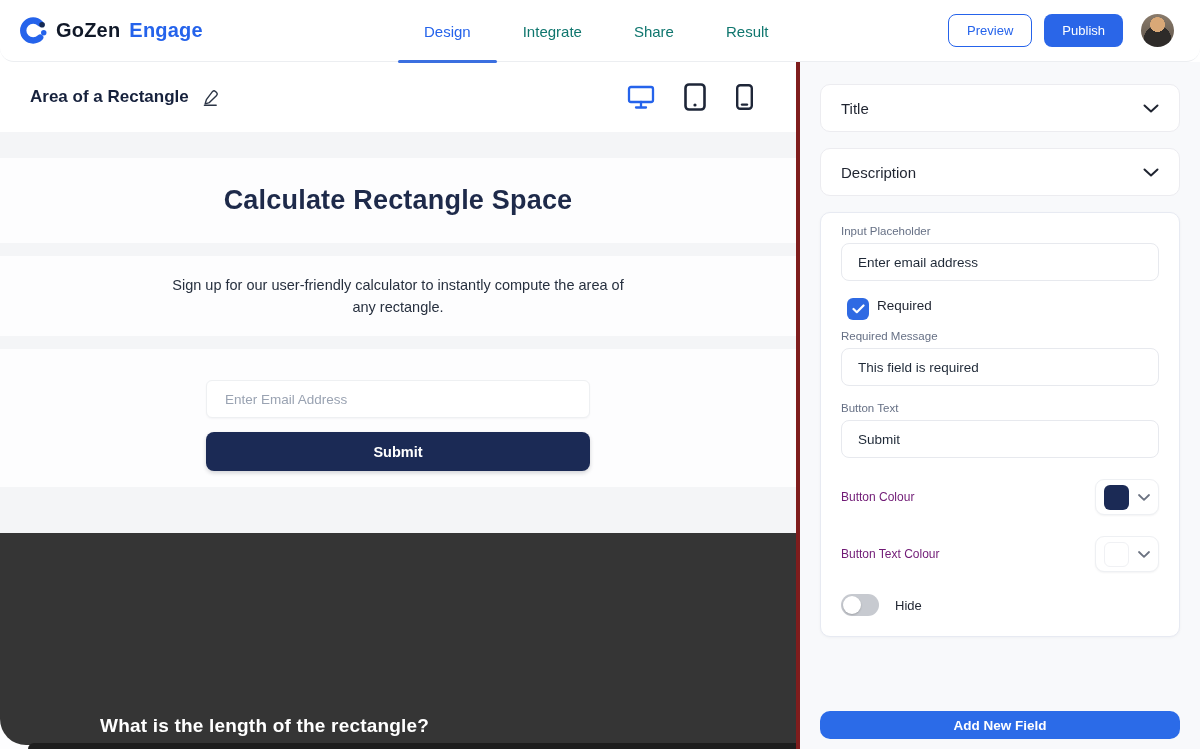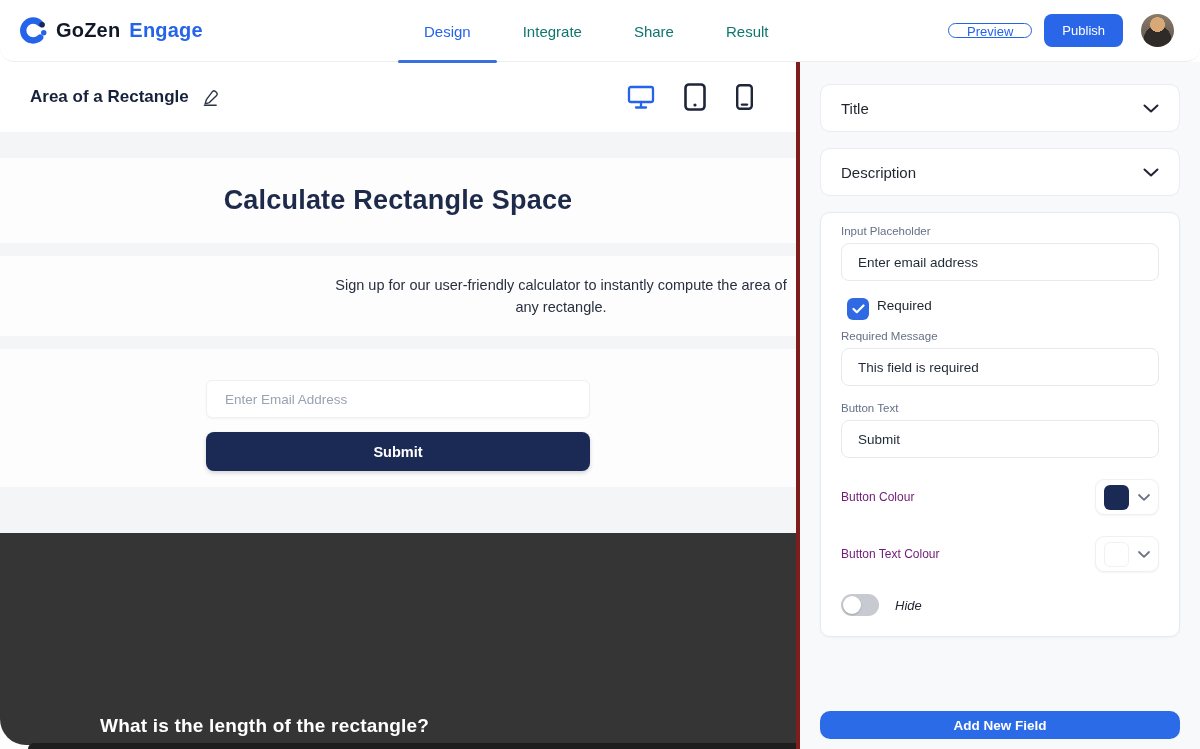--- a/index.html
+++ b/index.html
@@ -14,21 +14,21 @@
   .brand { display:flex; align-items:center; gap:9px; padding-left:18px; }
   .brand-name { font-size:20px; font-weight:700; color:#101828; letter-spacing:.2px; }
   .brand-suffix { font-size:20px; font-weight:700; color:#2563eb; letter-spacing:.2px; }
   .tabs { position:absolute; left:398px; top:0; height:62px; display:flex; }
   .tab { height:62px; display:flex; align-items:center; padding:0 26px; font-size:15px;
          color:#0f766e; cursor:pointer; position:relative; }
   .tab.active { color:#2563eb; }
   .tab.active::after { content:""; position:absolute; left:0; right:0; bottom:-1px; height:3px;
          background:#3b6fe0; border-radius:2px; }
   .top-actions { margin-left:auto; display:flex; align-items:center; gap:12px; padding-right:26px; }
-  .btn-preview { height:15px; padding:0 18px; border:1px solid #2563eb; border-radius:8px;
+  .btn-preview { height:33px; padding:0 18px; border:1px solid #2563eb; border-radius:8px;
          background:#fff; color:#2563eb; font-size:13px; font-family:inherit; cursor:pointer; }
   .btn-publish { height:33px; padding:0 18px; border:none; border-radius:8px;
          background:#2a66e8; color:#fff; font-size:13px; font-family:inherit; cursor:pointer; }
   .avatar { width:33px; height:33px; border-radius:50%; margin-left:6px; cursor:pointer;
          background:
            radial-gradient(circle at 50% 32%, #d9a877 0 26%, transparent 27%),
            radial-gradient(circle at 50% 78%, #2e2b29 0 45%, transparent 46%),
            linear-gradient(#8a7b6b, #5d5349); }
 
   
@@ -43,21 +43,21 @@
   .edit-icon { margin-left:12px; cursor:pointer; display:inline-flex; }
   .devices { margin-left:auto; display:flex; align-items:center; gap:28px; padding-right:12px; }
   .device { cursor:pointer; display:inline-flex; }
 
   .band { background:#f4f5f7; }
   .b1 { height:26px; } .b2 { height:13px; } .b3 { height:13px; } .b4 { height:46px; }
 
   .sec { background:#fdfdfe; }
   .sec-title { height:85px; display:flex; align-items:center; justify-content:center; }
   .sec-title h1 { font-size:27px; font-weight:700; color:#1e2a4a; letter-spacing:.2px; }
-  .sec-desc { height:80px; display:flex; align-items:center; justify-content:flex-end; }
+  .sec-desc { height:80px; display:flex; align-items:center; justify-content:center; }
   .sec-desc p { width:470px; text-align:center; font-size:14.5px; line-height:1.55; color:#27303f; }
   .sec-form { height:138px; display:flex; flex-direction:column; align-items:center; padding-top:31px; }
   .email-input { width:384px; height:38px; border:1px solid #eef0f2; border-radius:6px;
          background:#fff; box-shadow:0 1px 2px rgba(16,24,40,.04); padding:0 18px;
          font-size:13.5px; font-family:inherit; color:#1d2939; }
   .email-input::placeholder { color:#9aa3b2; }
   .submit-btn { width:384px; height:39px; margin-top:14px; border:none; border-radius:8px;
          background:#1b2a55; color:#fff; font-size:14.5px; font-weight:700;
          font-family:inherit; cursor:pointer; box-shadow:0 2px 4px rgba(16,24,40,.18); }
 
@@ -95,21 +95,21 @@
          padding:0 8px; cursor:pointer; box-shadow:0 1px 2px rgba(16,24,40,.05); }
   .swatch { width:25px; height:25px; border-radius:6px; }
   .swatch.navy { background:#1b2a55; }
   .swatch.white { background:#fff; border:1px solid #f0f1f4; }
 
   .toggle-row { display:flex; align-items:center; gap:16px; margin:22px 0 6px; }
   .toggle { width:38px; height:22px; border-radius:11px; background:#c7cad0; position:relative;
          cursor:pointer; }
   .toggle .knob { position:absolute; top:2px; left:2px; width:18px; height:18px;
          border-radius:50%; background:#fff; box-shadow:0 1px 2px rgba(0,0,0,.2); }
-  .toggle-label { font-size:13px; color:#1f2430;font-style:italic; }
+  .toggle-label { font-size:13px; color:#1f2430; }
 
   .add-field-btn { position:absolute; left:20px; right:20px; bottom:10px; height:28px;
          border:none; border-radius:10px; background:#2b6be8; color:#fff; font-size:13.5px;
          font-weight:600; font-family:inherit; cursor:pointer; }
 
   svg { display:block; }
 </style>
 </head>
 <body>
 

